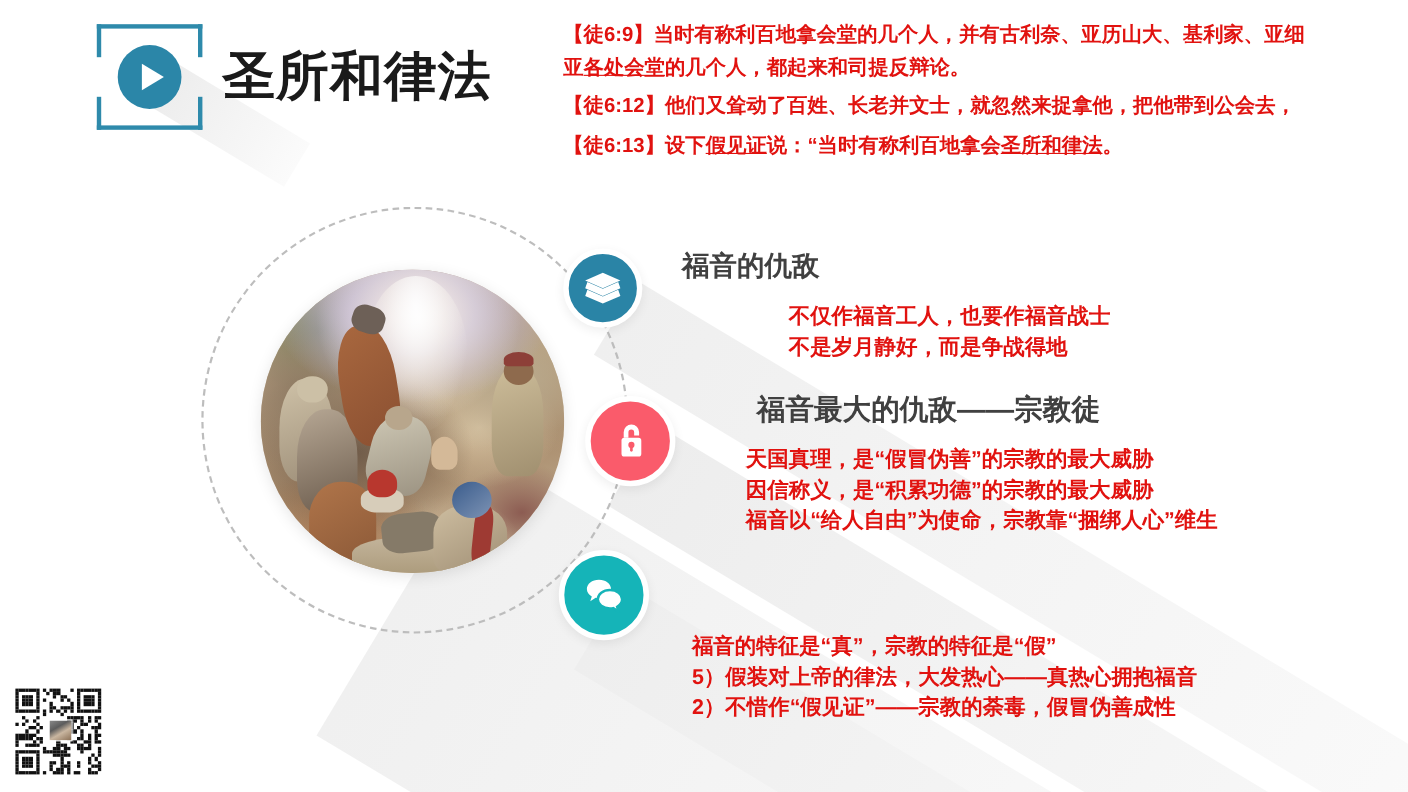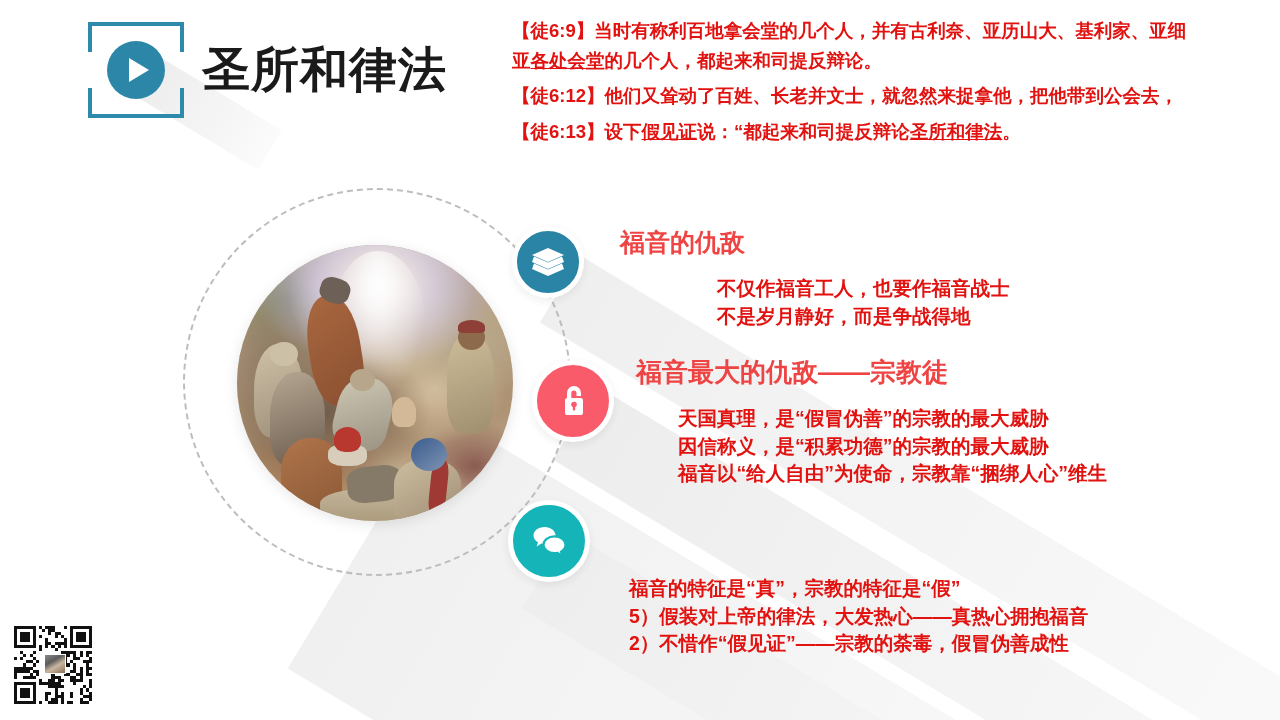--- a/index.html
+++ b/index.html
@@ -183,37 +183,37 @@
   #circle-1 { left: 512px; top: 226px; width: 72px; height: 72px; background: #2a84a6; }
   #circle-2 { left: 532px; top: 360px; width: 82px; height: 82px; background: #fa5b6b; }
   #circle-3 { left: 508px; top: 500px; width: 82px; height: 82px; background: #15b4b8; }
   .feature-circle svg { display: block; }
 
   
   .sec-head {
     position: absolute;
     font-size: 25px;
     font-weight: bold;
-    color: #ef4444;
+    color: #404040;
     white-space: nowrap;
     line-height: 1.1;
   }
   .sec-body {
     position: absolute;
     color: #e1120f;
     font-size: 19.5px;
     font-weight: bold;
     line-height: 1.42;
     white-space: nowrap;
   }
   .sec-body div { margin: 0; }
 
   #head-1 { left: 620px; top: 229px; }
   #body-1 { left: 717px; top: 275px; }
-  #head-2 { left: 636px; top: 358px; font-size: 26px; }
+  #head-2 { left: 688px; top: 358px; font-size: 26px; }
   #body-2 { left: 678px; top: 405px; }
   #head-3 { left: 632px; top: 524px; font-size: 26px; }
   #body-3 { left: 629px; top: 575px; }
 
   
   #qr {
     position: absolute;
     left: 14px; top: 626px;
     width: 78px; height: 78px;
     background: #ffffff;
@@ -258,21 +258,21 @@
       <div id="play-circle">
         <div id="play-triangle"></div>
       </div>
     </div>
     <div id="title-text">圣所和律法</div>
   </div>
 
   <div id="scripture">
       <p><span>【徒6:9】</span><span>当时有称利百地拿会</span><span class="u">堂</span><span>的几个人，并有古利奈、亚历山大、基利家、亚细亚</span><span class="u">各处会堂</span><span>的几个人，都起来和司提反辩论。</span></p>
       <p><span>【徒6:12】</span><span>他们又耸动了百姓、长老并文士，就忽然来捉拿他，把他带到公会去，</span></p>
-      <p><span>【徒6:13】</span><span>设下</span><span class="u">假见证</span><span>说：“都起来和司提反辩论</span><span class="u">圣所和律法</span><span>。</span></p>
+      <p><span>【徒6:13】</span><span>设下</span><span class="u">假见证</span><span>说：“当时有称利百地拿会</span><span class="u">圣所和律法</span><span>。</span></p>
     </div>
 
   <div id="photo-wrap">
     <div id="photo">
       <div class="fig" id="f-glow"></div>
       <div class="fig" id="f-left-a"></div>
       <div class="fig" id="f-left-head"></div>
       <div class="fig" id="f-left-b"></div>
       <div class="fig" id="f-stoner"></div>
       <div class="fig" id="f-stone"></div>

